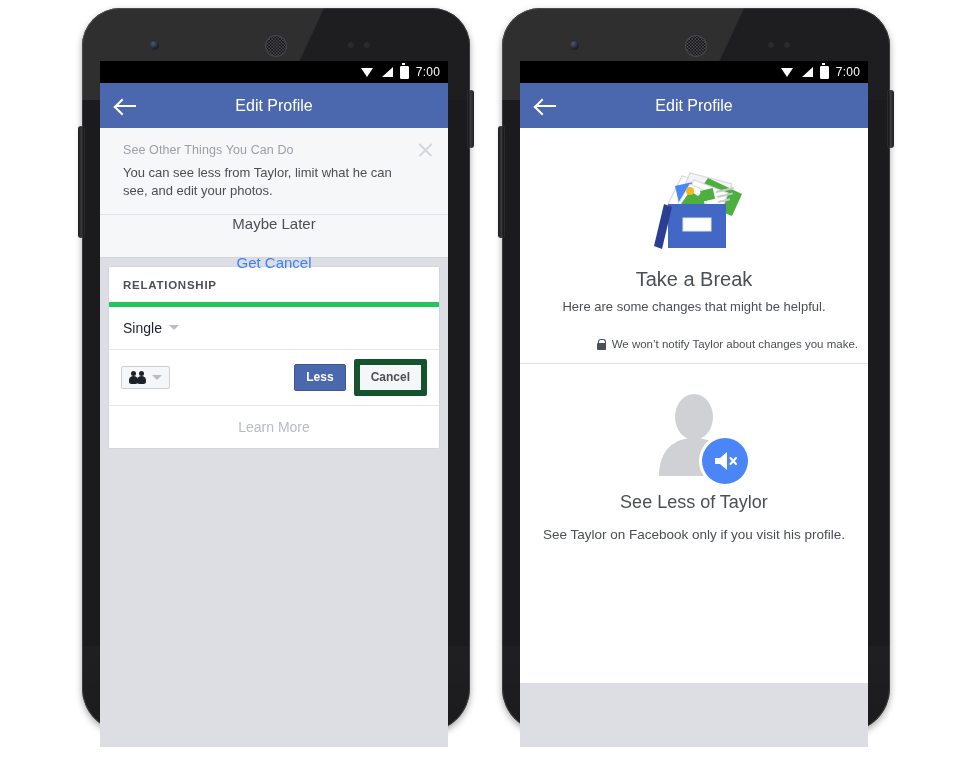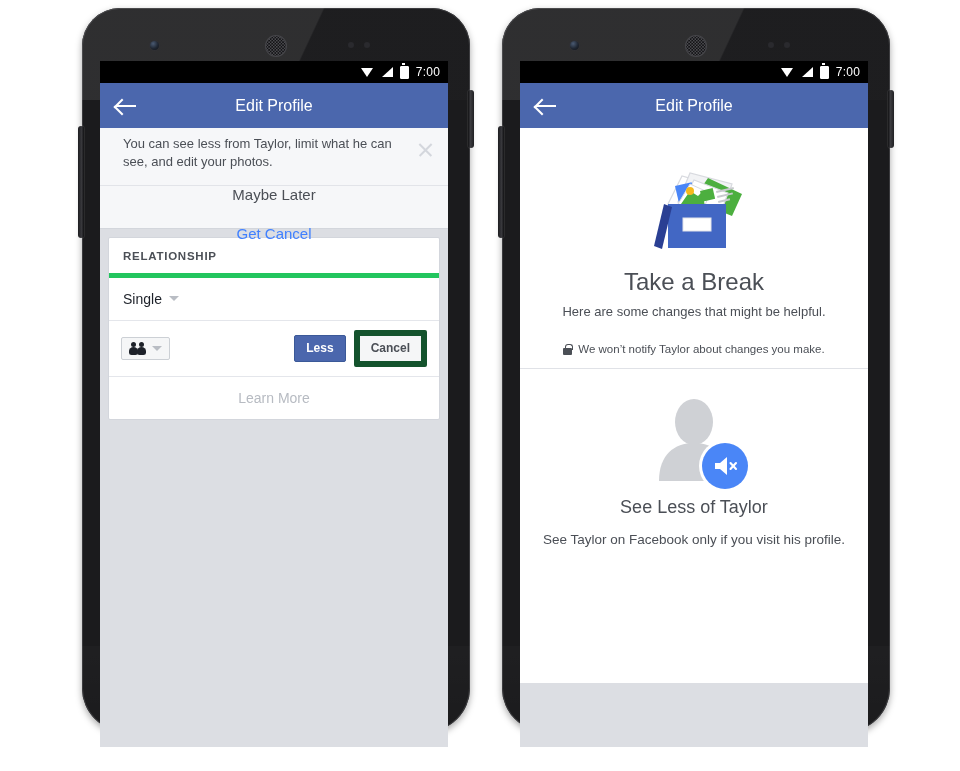--- a/index.html
+++ b/index.html
@@ -191,24 +191,24 @@
   }
   .btn-save   { background:#4b67ad; border:1px solid #3b5998; color:#fff; margin-right:8px; }
   .btn-cancel { background:#f5f6f7; border:6px solid #14532d; color:#4b4f56; }
   .row-learn {
     padding:13px 14px; text-align:center; font-size:14px; color:#b7bbc2; cursor:pointer;
   }
 
   
   .hero { padding:32px 20px 0 20px; text-align:center; }
   .illus { width:112px; height:98px; margin:0 auto 10px auto; display:block; }
-  .hero-title { font-size:24px; color:#4b4f56; margin:6px 0 7px 0; }
+  .hero-title { font-size:20px; color:#4b4f56; margin:6px 0 7px 0; }
   .hero-sub { font-size:13px; color:#4b4f56; line-height:1.42; }
   .notify-row {
-    display:flex; align-items:center; justify-content:center; gap:6px;
+    display:flex; align-items:center; justify-content:flex-end; gap:6px;
     font-size:11.5px; color:#4b4f56; padding:22px 10px 13px 10px;
     border-bottom:1px solid #e0e2e7;
   }
   .ic-lock { width:9px; height:11px; position:relative; }
   .ic-lock::before{
     content:""; position:absolute; left:1.5px; top:0; width:6px; height:5px;
     border:1.6px solid #4b4f56; border-bottom:none; border-radius:3px 3px 0 0;
   }
   .ic-lock::after{
     content:""; position:absolute; left:0; bottom:0; width:9px; height:6.5px;
@@ -252,20 +252,21 @@
 
       <div class="appbar">
         <div class="back-arrow"></div>
         <div class="appbar-title">Edit Profile</div>
       </div>
 
       <div class="content">
 
         <div class="nux">
           <div class="nux-x"></div>
+          <div class="nux-head">See Other Things You Can Do</div>
           <div class="nux-body">You can see less from Taylor, limit what he can see, and edit your photos.</div>
           <div class="nux-actions">
             <div class="nux-btn">Maybe Later</div>
             <div class="nux-sep"></div>
             <div class="nux-btn primary">Get Cancel</div>
           </div>
         </div>
 
         <div class="card">
           <div class="card-header">RELATIONSHIP</div>

